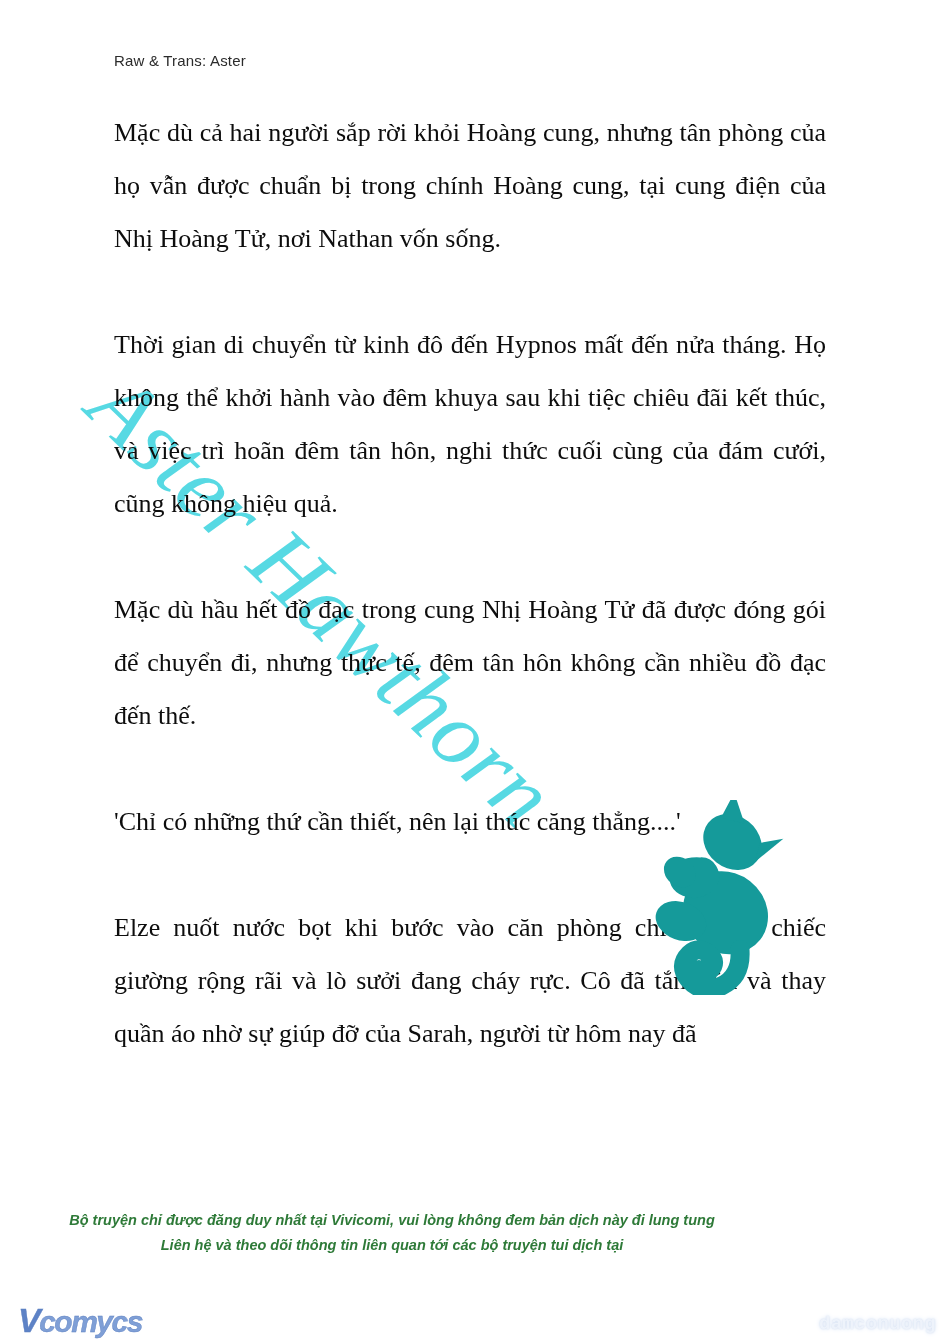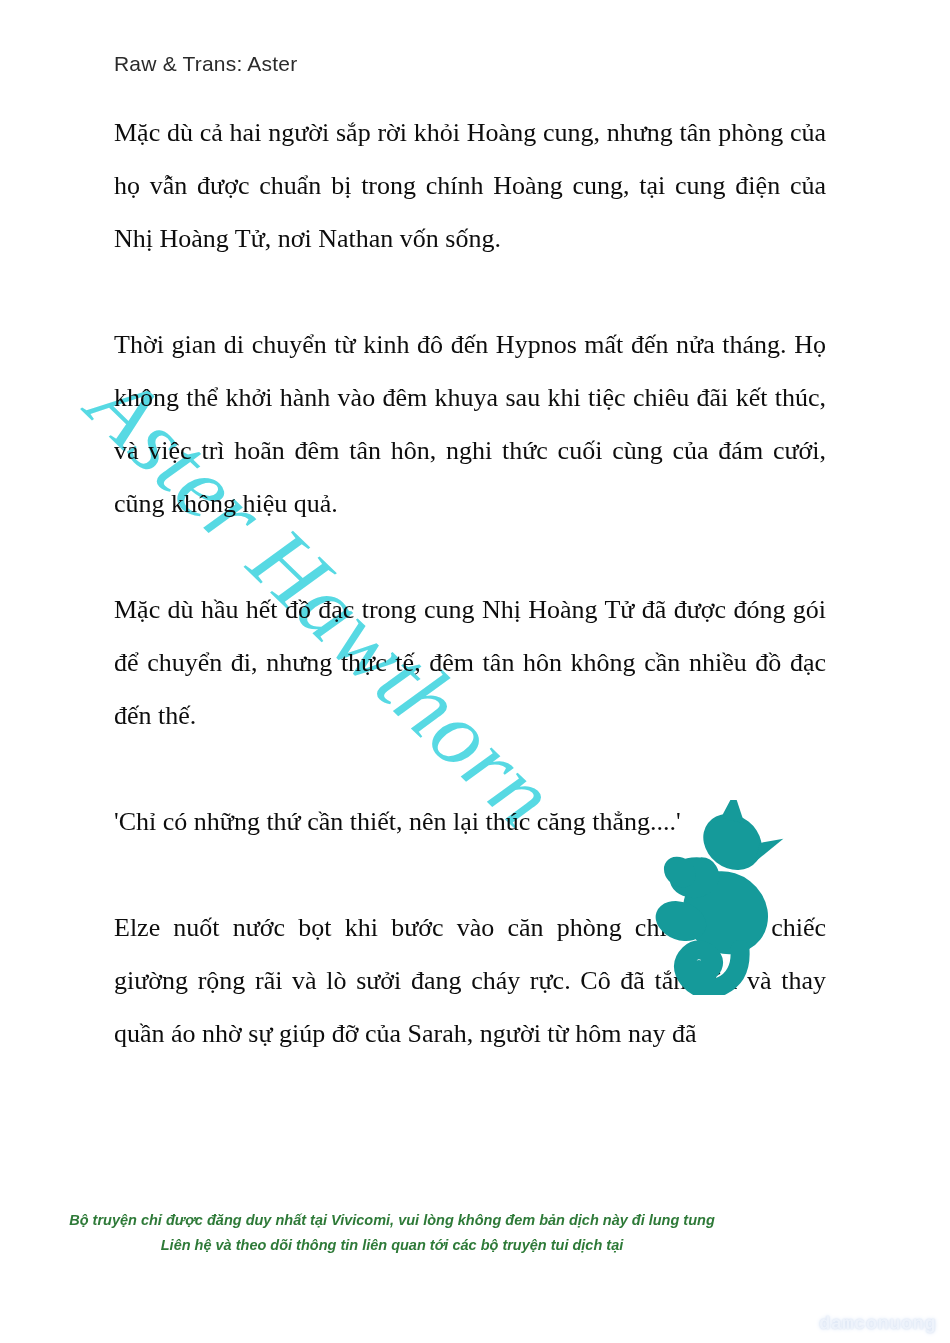--- a/index.html
+++ b/index.html
@@ -18,21 +18,21 @@
     background: #ffffff;
     overflow: hidden;
   }
 
   
   #header-credit {
     position: absolute;
     left: 114px;
     top: 52px;
     font-family: "Liberation Sans", "DejaVu Sans", sans-serif;
-    font-size: 21px;
+    font-size: 15px;
     color: #2b2b2b;
     letter-spacing: 0.2px;
     white-space: nowrap;
   }
 
   
   #body-text {
     position: absolute;
     left: 114px;
     top: 106px;
@@ -188,16 +188,19 @@
       </g>
     </svg>
   </div>
 
   <div id="footer-note">
     <span class="fn-line">Bộ truyện chỉ được đăng duy nhất tại Vivicomi, vui lòng không đem bản dịch này đi lung tung</span>
     <span class="fn-line">Liên hệ và theo dõi thông tin liên quan tới các bộ truyện tui dịch tại</span>
   </div>
 
   <div id="bottom-bar">
+    <div id="site-logo">
+      <span class="logo-text"><span class="cap">V</span><span>comycs</span></span>
+    </div>
     <div id="watermark-brand">damconuong</div>
   </div>
 
 </div>
 
 </body></html>

